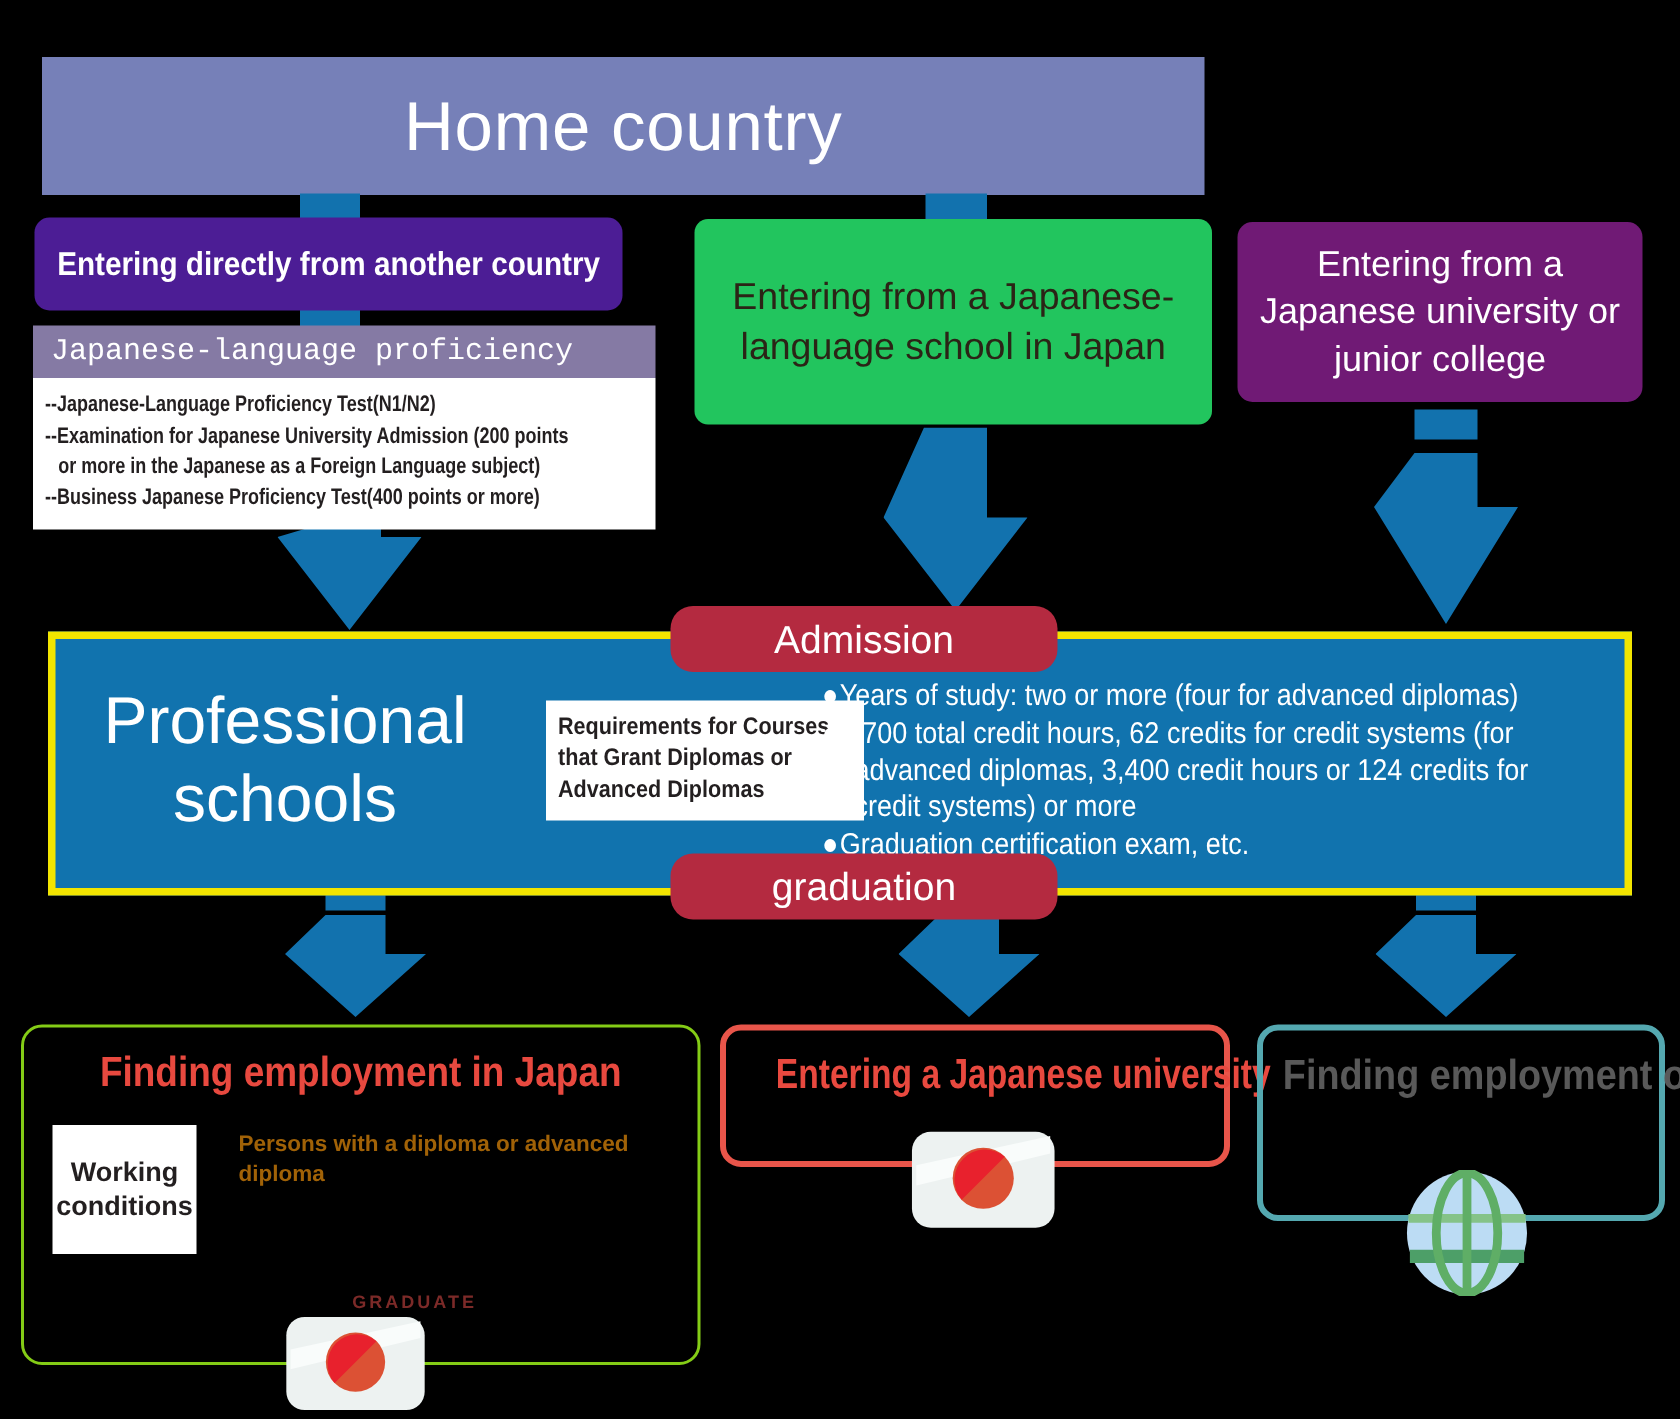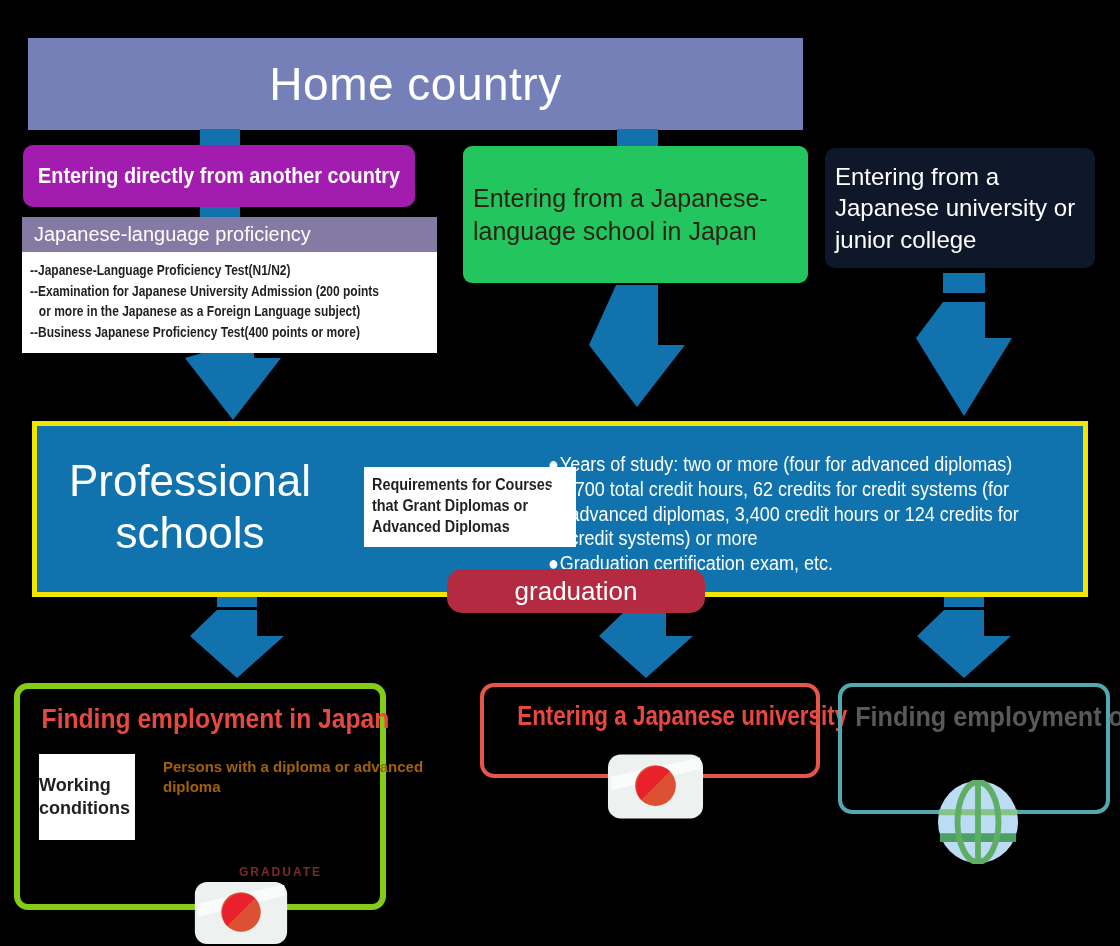--- a/index.html
+++ b/index.html
@@ -1,40 +1,40 @@
 <!DOCTYPE html>
 <html><head>
 <meta charset="utf-8">
 <style>
   html,body{margin:0;padding:0;background:#000;}
   .stage{position:relative;width:1120px;height:946px;background:#000;overflow:hidden;
          font-family:"Liberation Sans",sans-serif;}
   .abs{position:absolute;}
-  .flexc{display:flex;align-items:center;justify-content:center;}
+  .flexc{display:flex;align-items:center;justify-content:center;text-align:center;}
 
   
   .banner{left:28px;top:38px;width:775px;height:92px;background:#7680b8;color:#fff;
           font-size:46px;letter-spacing:.5px;}
   
   .conn{background:#1272ae;}
 
   
   .entry{box-sizing:border-box;}
-  .entry-direct{left:23px;top:145px;width:392px;height:62px;border-radius:10px;background:#a21caf;
+  .entry-direct{left:23px;top:145px;width:392px;height:62px;border-radius:10px;background:#4c1d95;
           color:#fff;font-weight:700;font-size:22px;}
   .entry-direct .squeeze{white-space:nowrap;transform:scaleX(.9);}
   .entry-lang{left:463px;top:146px;width:345px;height:137px;border-radius:9px;background:#22c55e;
           color:#2b2416;font-size:25px;line-height:1.32;padding:0 10px;}
-  .entry-univ{left:825px;top:148px;width:270px;height:120px;border-radius:10px;background:#0f172a;
+  .entry-univ{left:825px;top:148px;width:270px;height:120px;border-radius:10px;background:#701a75;
           color:#fff;font-size:24px;line-height:1.32;padding:16px 10px;}
 
   
   .prof{left:22px;top:217px;width:415px;z-index:3;}
   .prof-h{height:35px;background:#857aa4;color:#fff;font-size:20px;line-height:35px;
-          padding-left:12px;}
+          padding-left:12px;font-family:Liberation Mono, monospace;}
   .prof-b{background:#fff;color:#231f20;font-weight:700;font-size:15px;line-height:1.38;
           padding:8px 8px 10px 8px;}
   .prof-items{width:500px;transform:scaleX(.8);transform-origin:0 0;}
   .pline{display:block;white-space:nowrap;}
   .pline.cont{margin-left:11px;}
 
   
   .arrow{z-index:2;}
 
   
@@ -54,21 +54,21 @@
   .req-lines span{display:block;white-space:nowrap;}
   .bullets{left:548px;top:452px;width:600px;color:#fff;font-size:20px;line-height:1.24;
            transform:scaleX(.9);transform-origin:0 0;z-index:4;}
   .bullet{white-space:nowrap;}
   .bmark{margin-right:1px;}
   .bline{display:inline;}
   .bline.cont{display:block;margin-left:24px;}
 
   
   .outcome{box-sizing:border-box;border-radius:14px;}
-  .ob-left{left:14px;top:683px;width:372px;height:227px;border:6px solid #84cc16;}
+  .ob-left{left:14px;top:683px;width:453px;height:227px;border:2px solid #84cc16;}
   .ob-mid{left:480px;top:683px;width:340px;height:95px;border:4px solid #e8554a;}
   .ob-right{left:838px;top:683px;width:272px;height:131px;border:4px solid #54a8b0;}
   .ot{display:block;text-align:center;font-weight:700;white-space:nowrap;}
   .ot-left{margin-top:14px;color:#e8493f;font-size:28px;transform:scaleX(.88);}
   .ot-mid{margin-top:13px;color:#e8493f;font-size:28px;transform:scaleX(.8);}
   .ot-right{margin-top:12px;color:#595959;font-size:28px;line-height:1.3;transform:scaleX(.9);}
   .wcbox{left:19px;top:65px;width:96px;height:86px;background:#fff;color:#231f20;
          font-size:18px;line-height:1.3;z-index:2;font-weight:bold;}
   .persons{left:143px;top:68px;width:305px;color:#a16207;font-weight:700;font-size:15px;
            line-height:1.3;}
@@ -122,20 +122,23 @@
   <svg class="abs arrow" style="left:185px;top:350px;" width="96" height="70">
     <polygon points="27,0 69,0 69,8 96,8 48,70 0,8" fill="#1272ae"></polygon>
   </svg>
   <svg class="abs arrow" style="left:589px;top:285px;" width="96" height="122">
     <polygon points="27,0 69,0 69,60 96,60 48,122 0,60" fill="#1272ae"></polygon>
   </svg>
   <svg class="abs arrow" style="left:916px;top:302px;" width="96" height="114">
     <polygon points="27,0 69,0 69,36 96,36 48,114 0,36" fill="#1272ae"></polygon>
   </svg>
 
+  <div class="abs flexc badge badge-adm">
+    <span>Admission</span>
+  </div>
 
   <div class="abs bluebox"></div>
   <div class="abs ps-title">Professional schools</div>
   <div class="abs reqbox">
     <div class="req-lines">
       <span>Requirements for Courses</span>
       <span>that Grant Diplomas or</span>
       <span>Advanced Diplomas</span>
     </div>
   </div>

